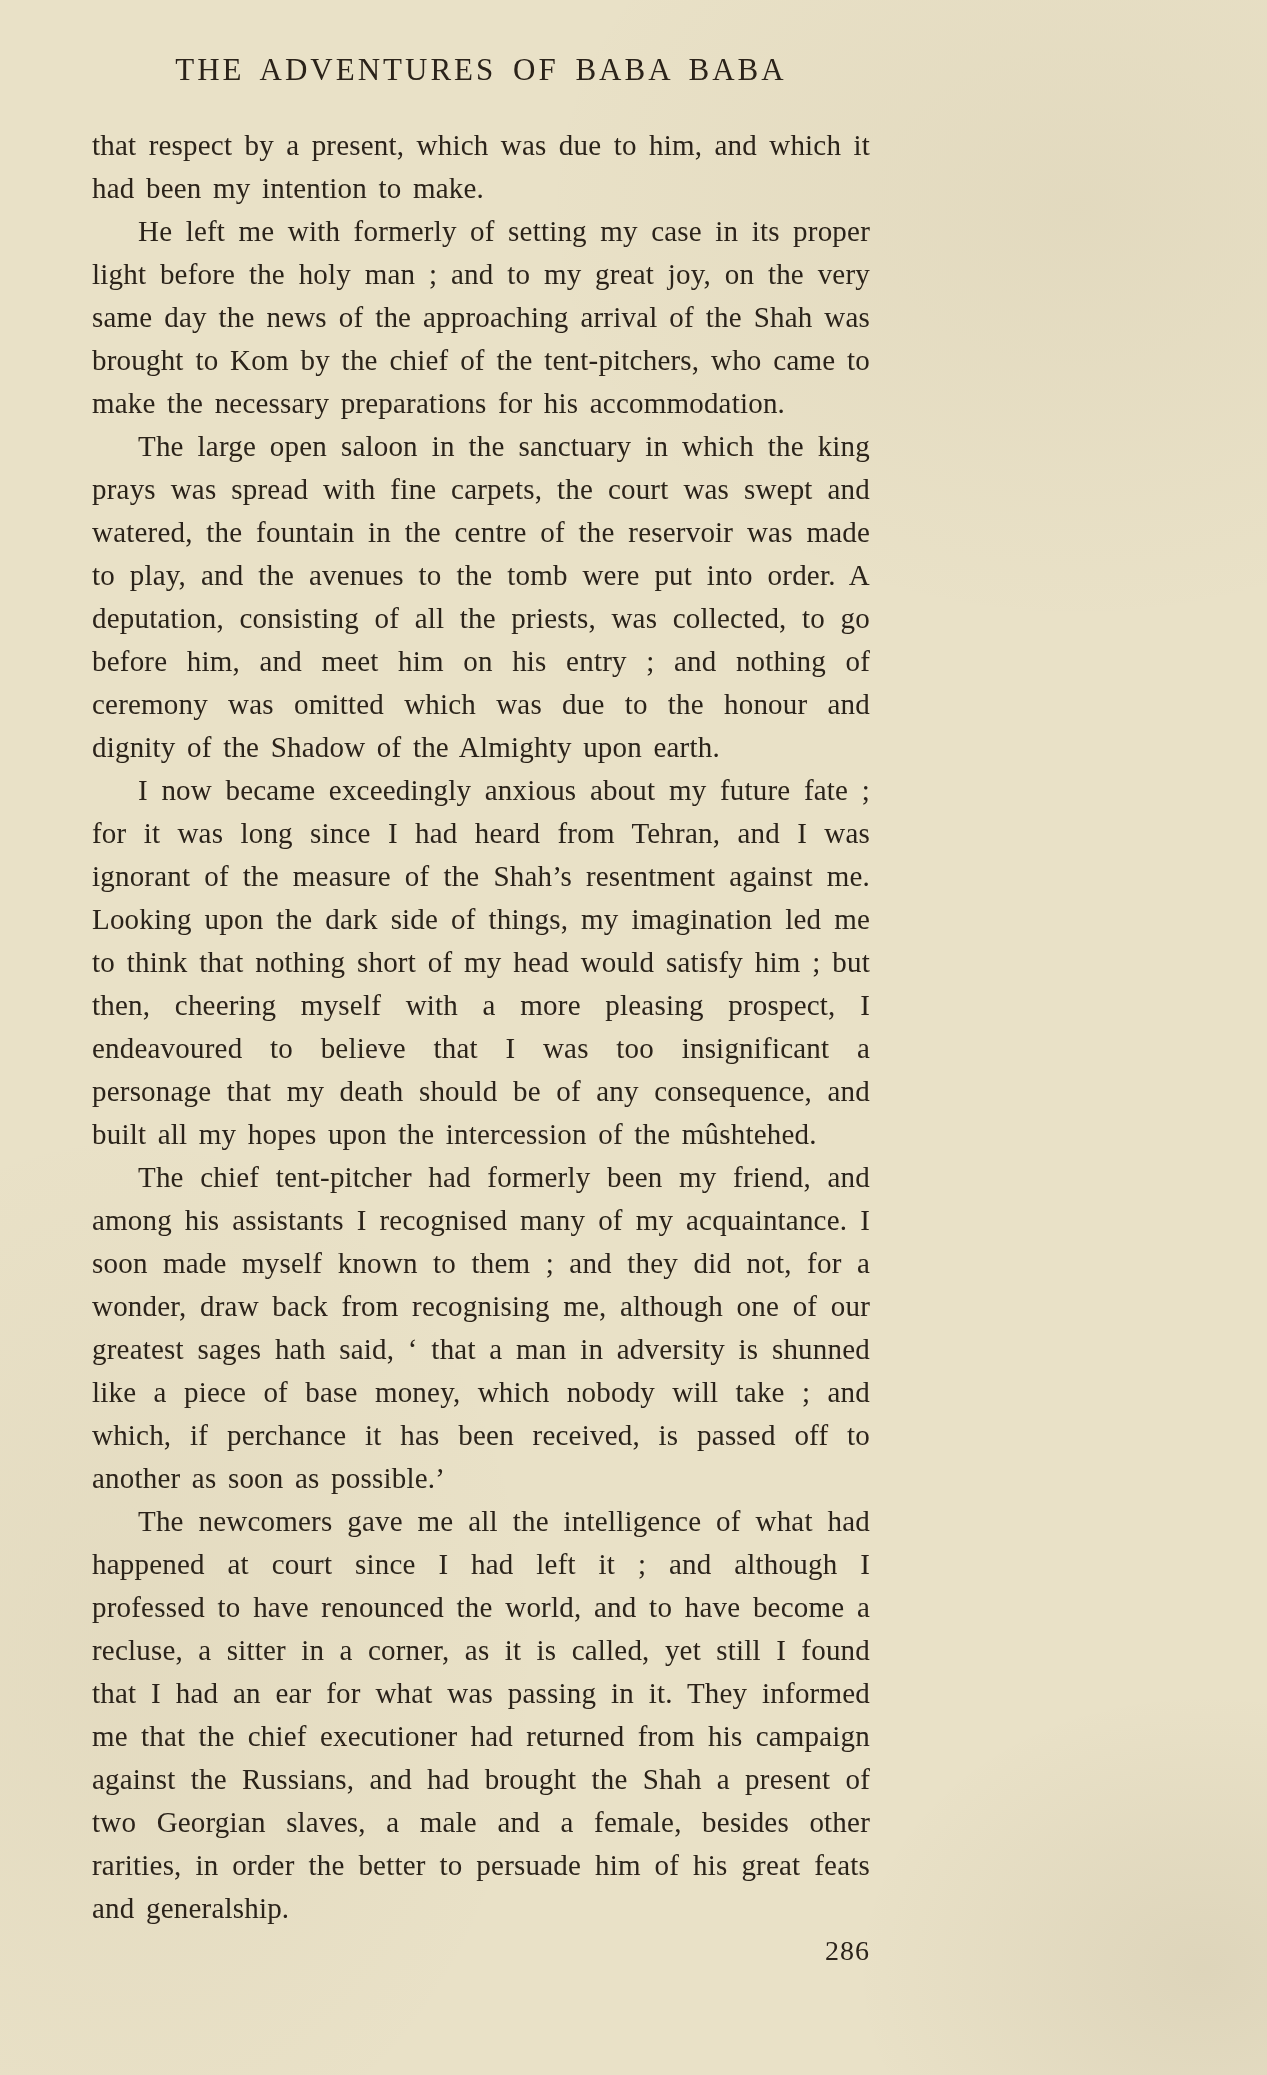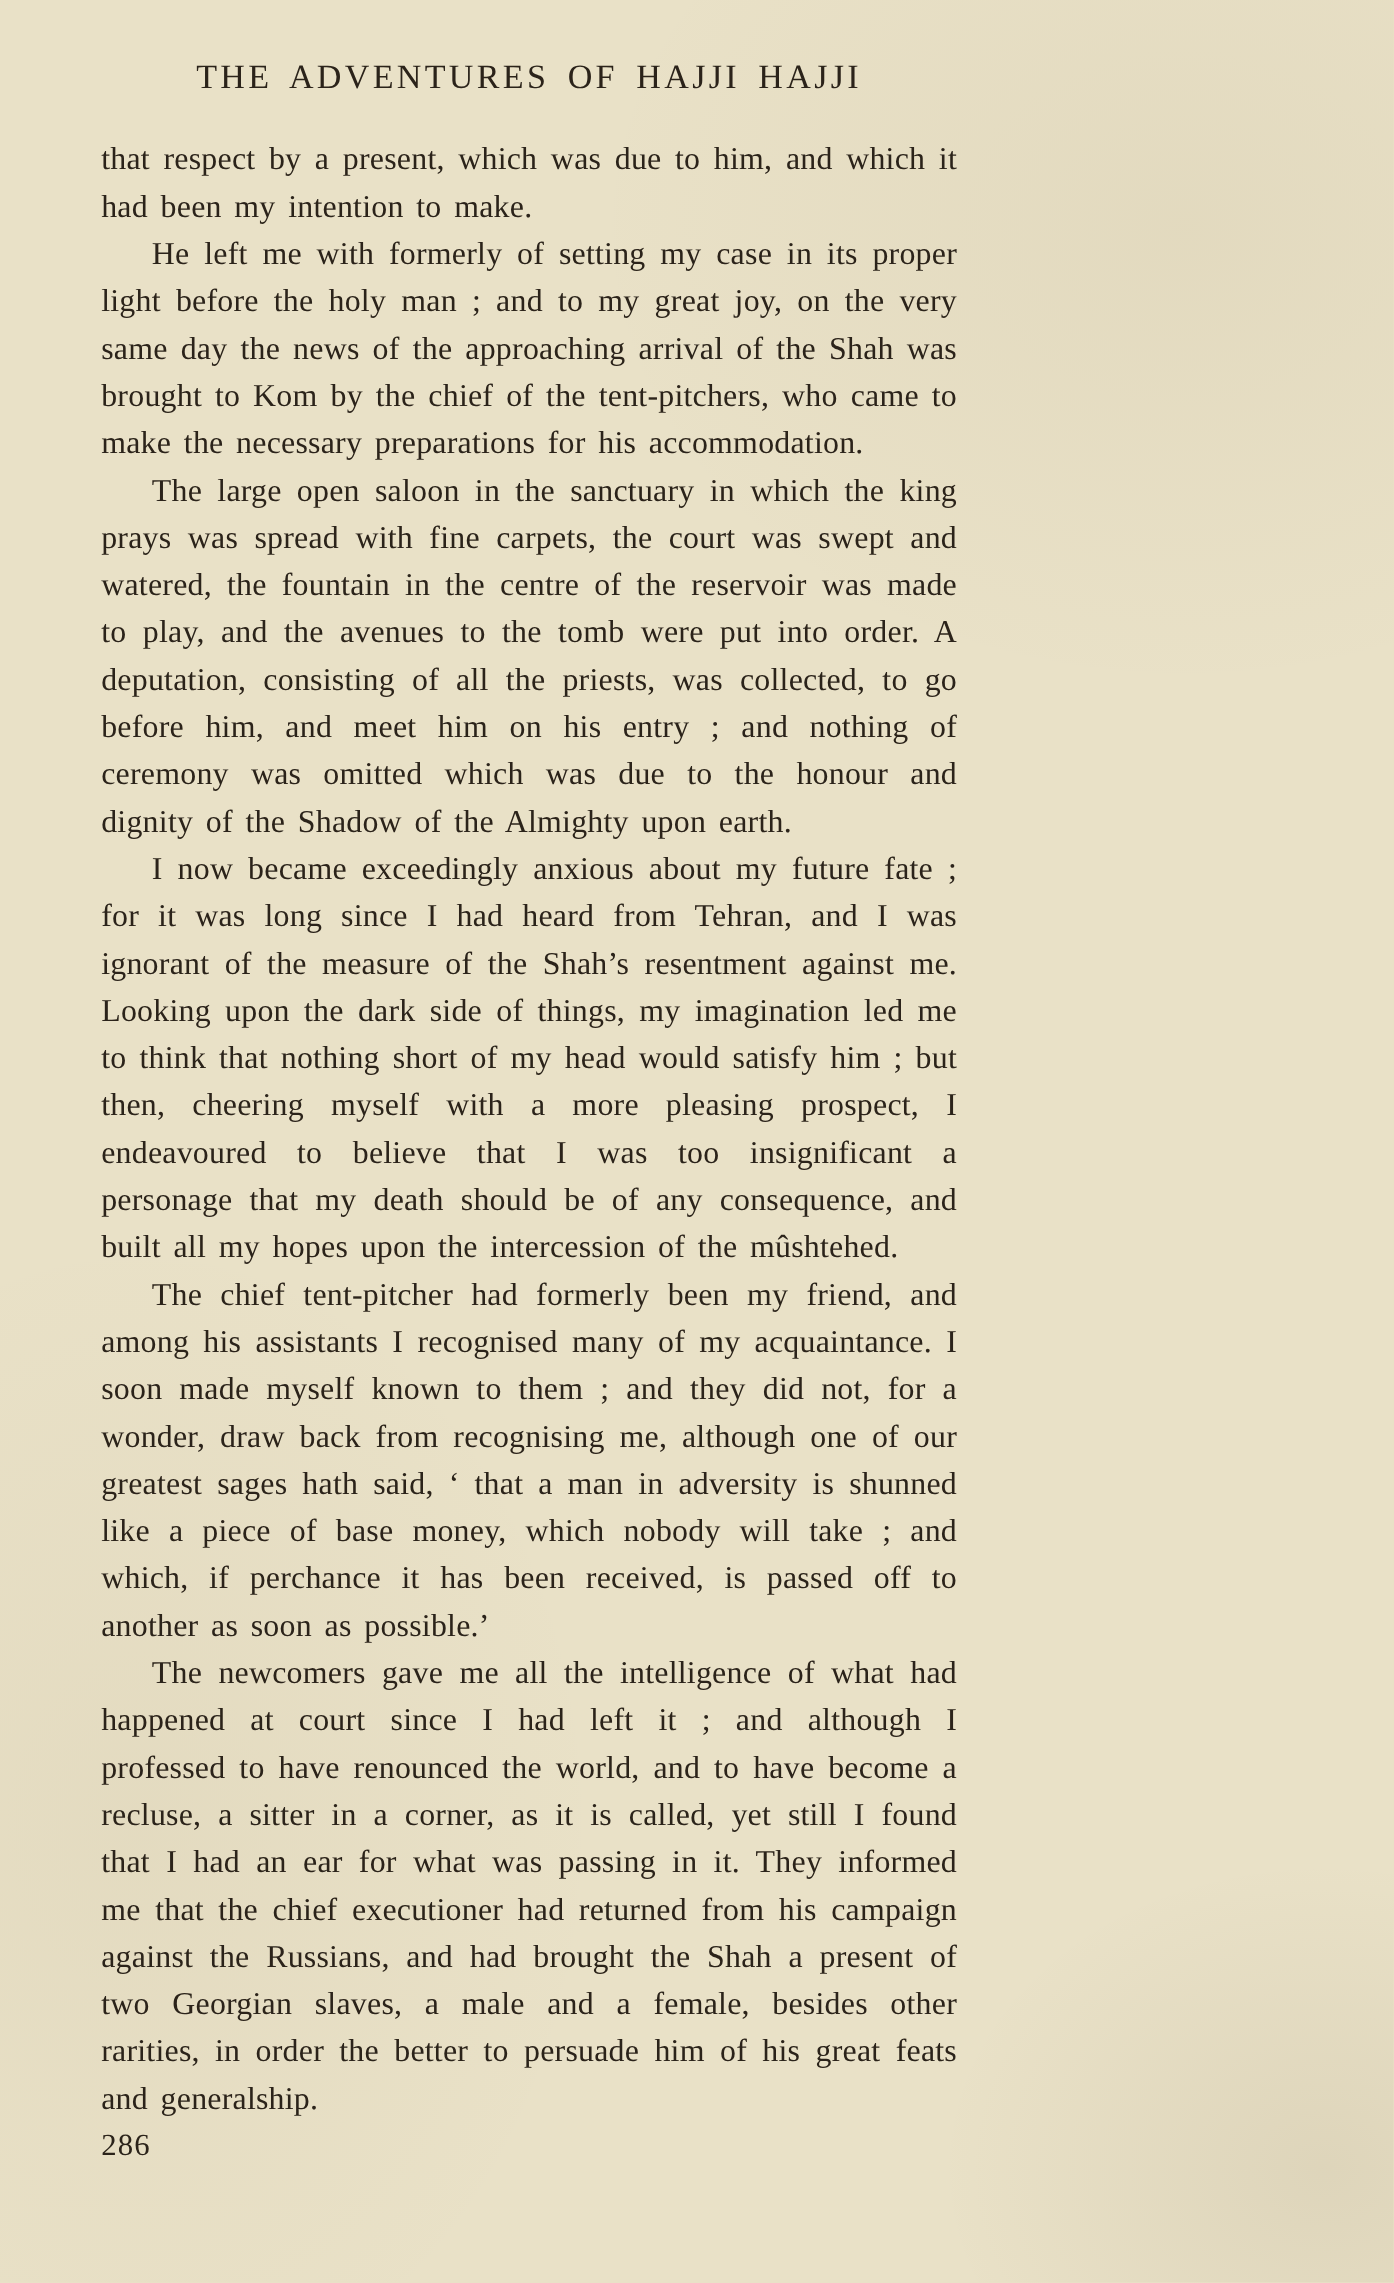--- a/index.html
+++ b/index.html
@@ -41,32 +41,32 @@
     font-size: 29px;
     line-height: 43px;
     text-align: justify;
     word-spacing: 0.14em;
     letter-spacing: 0.2px;
   }
   .body-text p.indent {
     text-indent: 46px;
   }
   .page-number {
-    text-align: left;
+    text-align: right;
     font-size: 28px;
     letter-spacing: 1px;
     margin-top: 5px;
   }
 </style>
 </head>
 <body style="background: rgb(233, 225, 199); color: rgb(43, 35, 26);">
 
 <div class="scan-page">
   <div class="text-column">
-    <div class="running-header">THE ADVENTURES OF HAJJI HAJJI</div>
+    <div class="running-header">THE ADVENTURES OF BABA BABA</div>
 
     <div class="body-text">
 
     <p>that respect by a present, which was due to him, and which it had been my intention to make.</p>
         <p class="indent">He left me with formerly of setting my case in its proper light before the holy man ; and to my great joy, on the very same day the news of the approaching arrival of the Shah was brought to Kom by the chief of the tent-pitchers, who came to make the necessary preparations for his accommodation.</p>
         <p class="indent">The large open saloon in the sanctuary in which the king prays was spread with fine carpets, the court was swept and watered, the fountain in the centre of the reservoir was made to play, and the avenues to the tomb were put into order.  A deputation, consisting of all the priests, was collected, to go before him, and meet him on his entry ; and nothing of ceremony was omitted which was due to the honour and dignity of the Shadow of the Almighty upon earth.</p>
         <p class="indent">I now became exceedingly anxious about my future fate ; for it was long since I had heard from Tehran, and I was ignorant of the measure of the Shah’s resentment against me. Looking upon the dark side of things, my imagination led me to think that nothing short of my head would satisfy him ; but then, cheering myself with a more pleasing prospect, I endeavoured to believe that I was too insignificant a personage that my death should be of any consequence, and built all my hopes upon the intercession of the mûshtehed.</p>
         <p class="indent">The chief tent-pitcher had formerly been my friend, and among his assistants I recognised many of my acquaintance. I soon made myself known to them ; and they did not, for a wonder, draw back from recognising me, although one of our greatest sages hath said, ‘ that a man in adversity is shunned like a piece of base money, which nobody will take ; and which, if perchance it has been received, is passed off to another as soon as possible.’</p>
         <p class="indent">The newcomers gave me all the intelligence of what had happened at court since I had left it ; and although I professed to have renounced the world, and to have become a recluse, a sitter in a corner, as it is called, yet still I found that I had an ear for what was passing in it.  They informed me that the chief executioner had returned from his campaign against the Russians, and had brought the Shah a present of two Georgian slaves, a male and a female, besides other rarities, in order the better to persuade him of his great feats and generalship.</p>
       </div>

